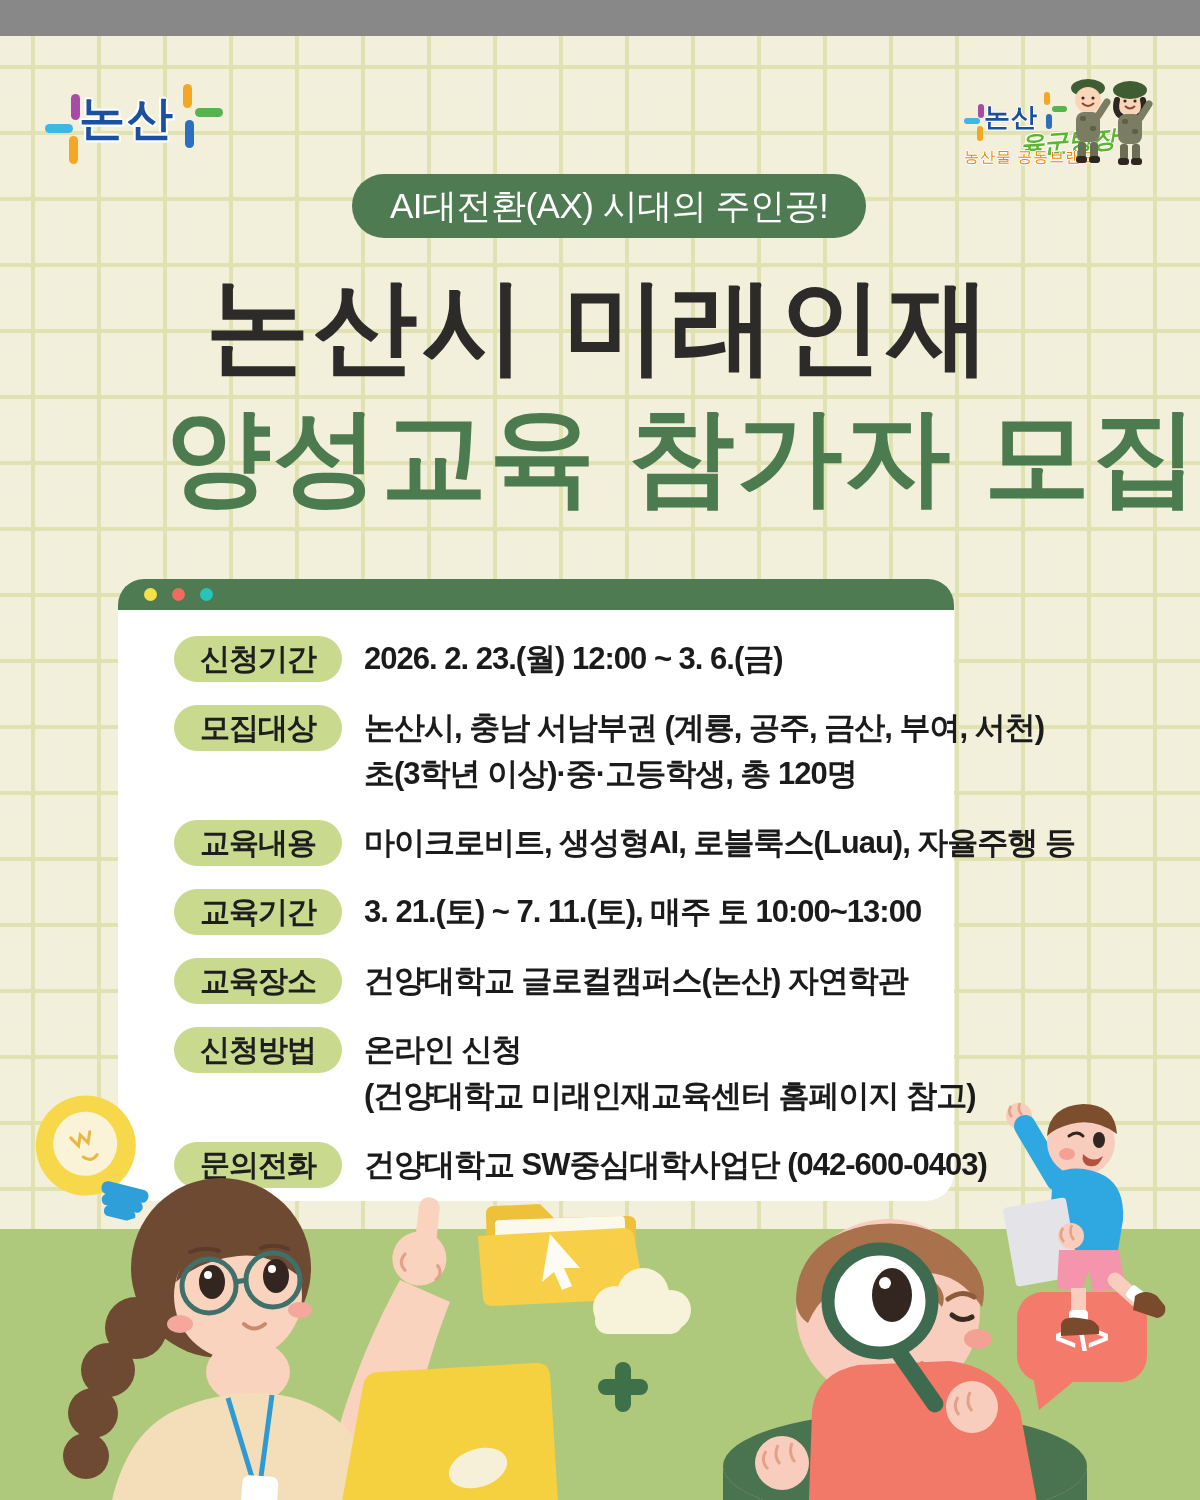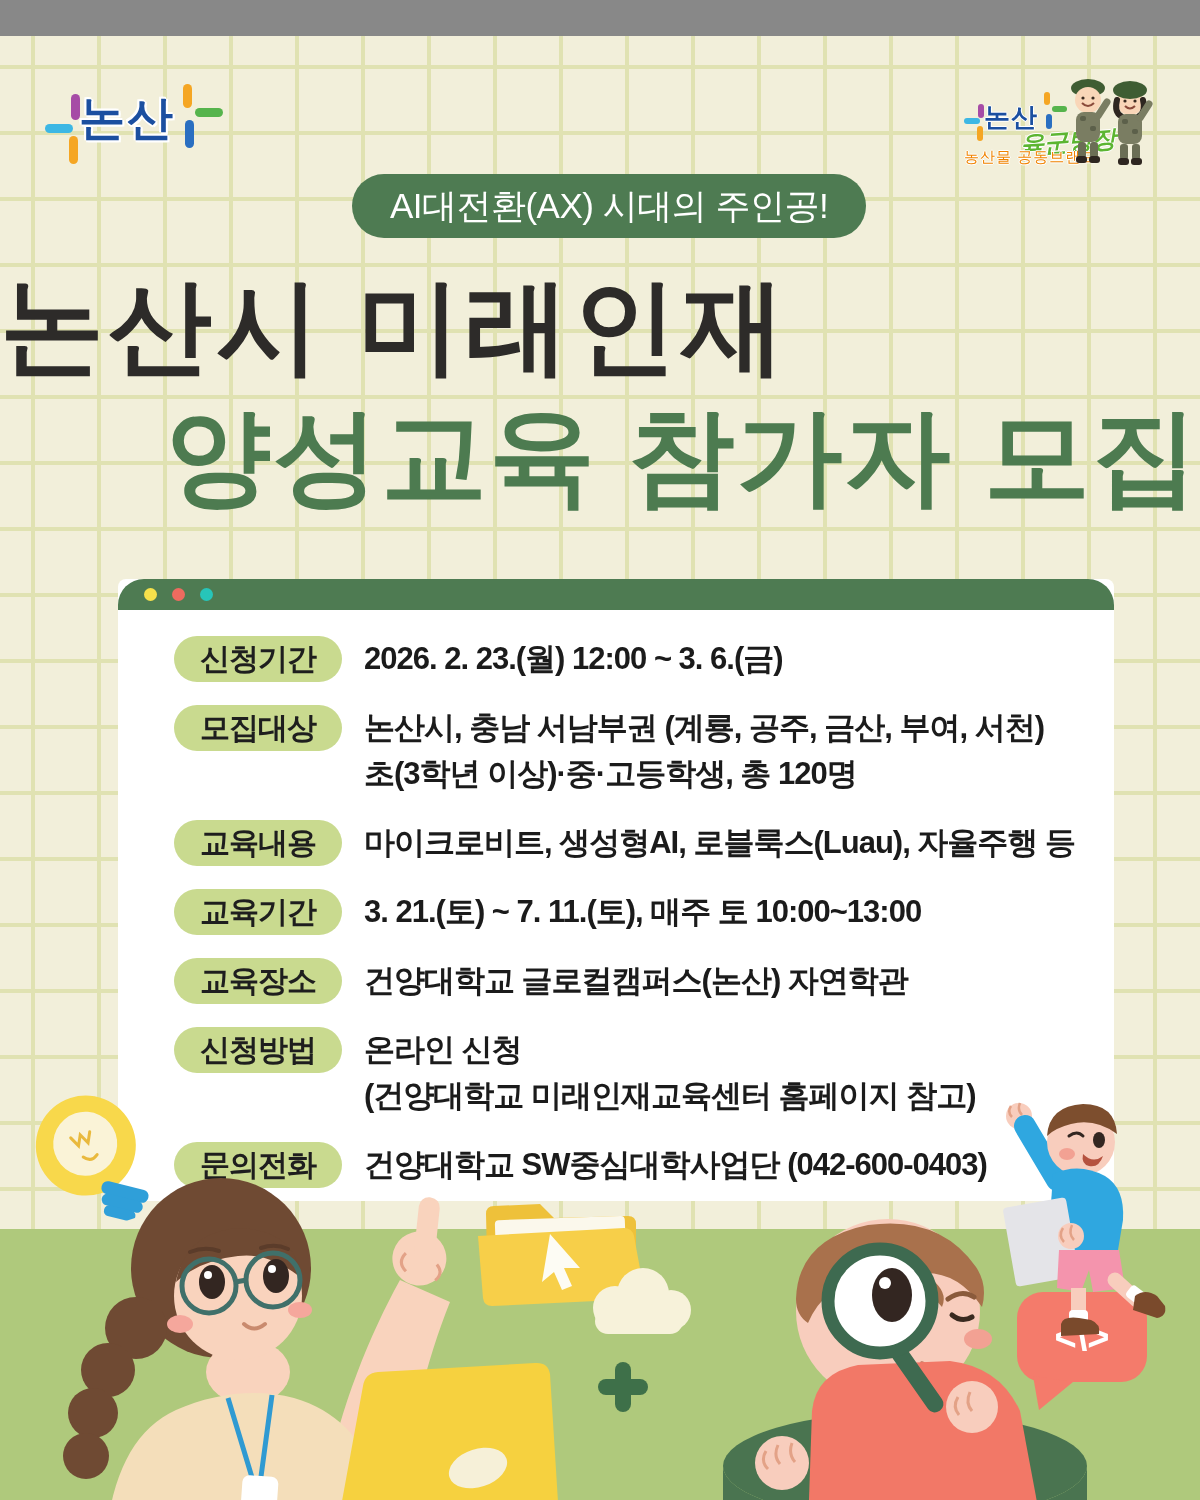--- a/index.html
+++ b/index.html
@@ -52,30 +52,30 @@
   .logo-brand svg{position:absolute;}
 
   
   .badge{
     position:absolute;left:352px;top:138px;width:514px;height:64px;z-index:3;
     background:#4e7b52;border-radius:34px;color:#fff;
     display:flex;align-items:center;justify-content:center;
     font-size:35px;font-weight:400;letter-spacing:-0.5px;
   }
   .title1{
-    position:absolute;left:0;right:0;top:222px;z-index:3;
+    position:absolute;left:0;right:0;top:222px;z-index:3;text-align:center;
     font-size:104px;font-weight:900;color:#2d2b29;letter-spacing:4px;
   }
   .title2{
     position:absolute;left:0;right:0;top:350px;z-index:3;text-align:right;
     font-size:106px;font-weight:900;color:#4d7b50;letter-spacing:2px;
   }
 
   
-  .card{position:absolute;left:118px;top:543px;width:996px;height:622px;background:#fff;border-radius:8px;z-index:2;}
+  .card{position:absolute;left:118px;top:543px;width:836px;height:622px;background:#fff;border-radius:28px;z-index:2;}
   .card-bar{height:31px;background:#4e7b52;border-radius:26px 26px 0 0;display:flex;align-items:center;padding-left:26px;gap:15px;}
   .dot{width:13px;height:13px;border-radius:50%;}
   .dot-yellow{background:#f6e14b;}
   .dot-red{background:#ed6b5f;}
   .dot-teal{background:#27c5b9;}
   .rows{padding:26px 30px 0 56px;display:flex;flex-direction:column;gap:23px;}
   .row{display:flex;align-items:flex-start;gap:22px;}
   .pill{
     flex:none;width:168px;height:46px;background:#c9da8f;border-radius:24px;
     display:flex;align-items:center;justify-content:center;

